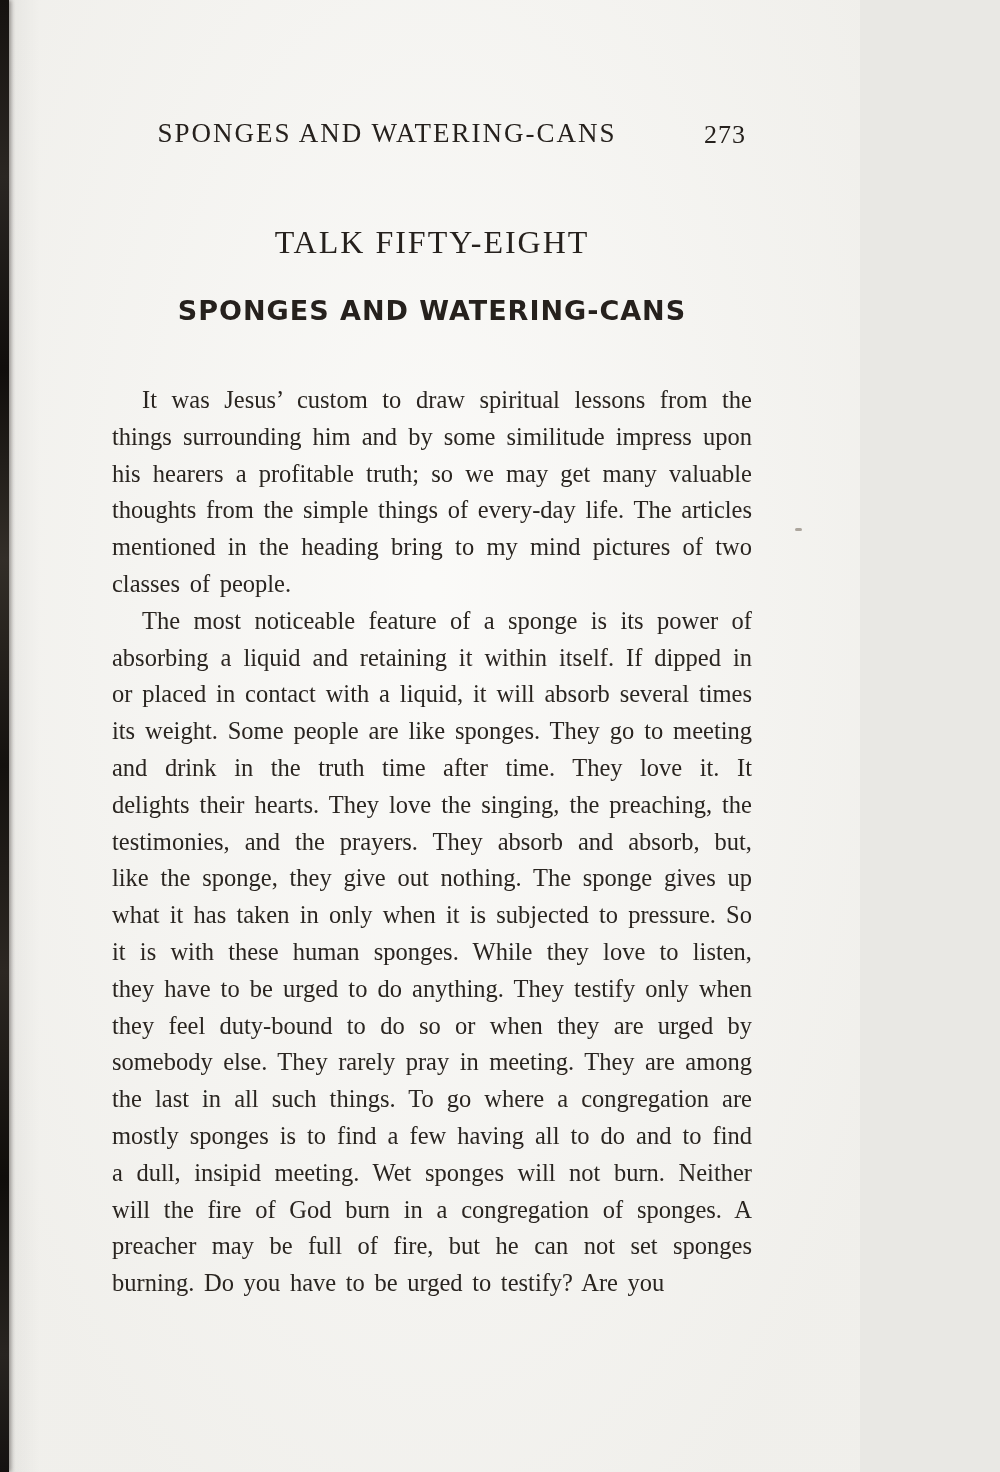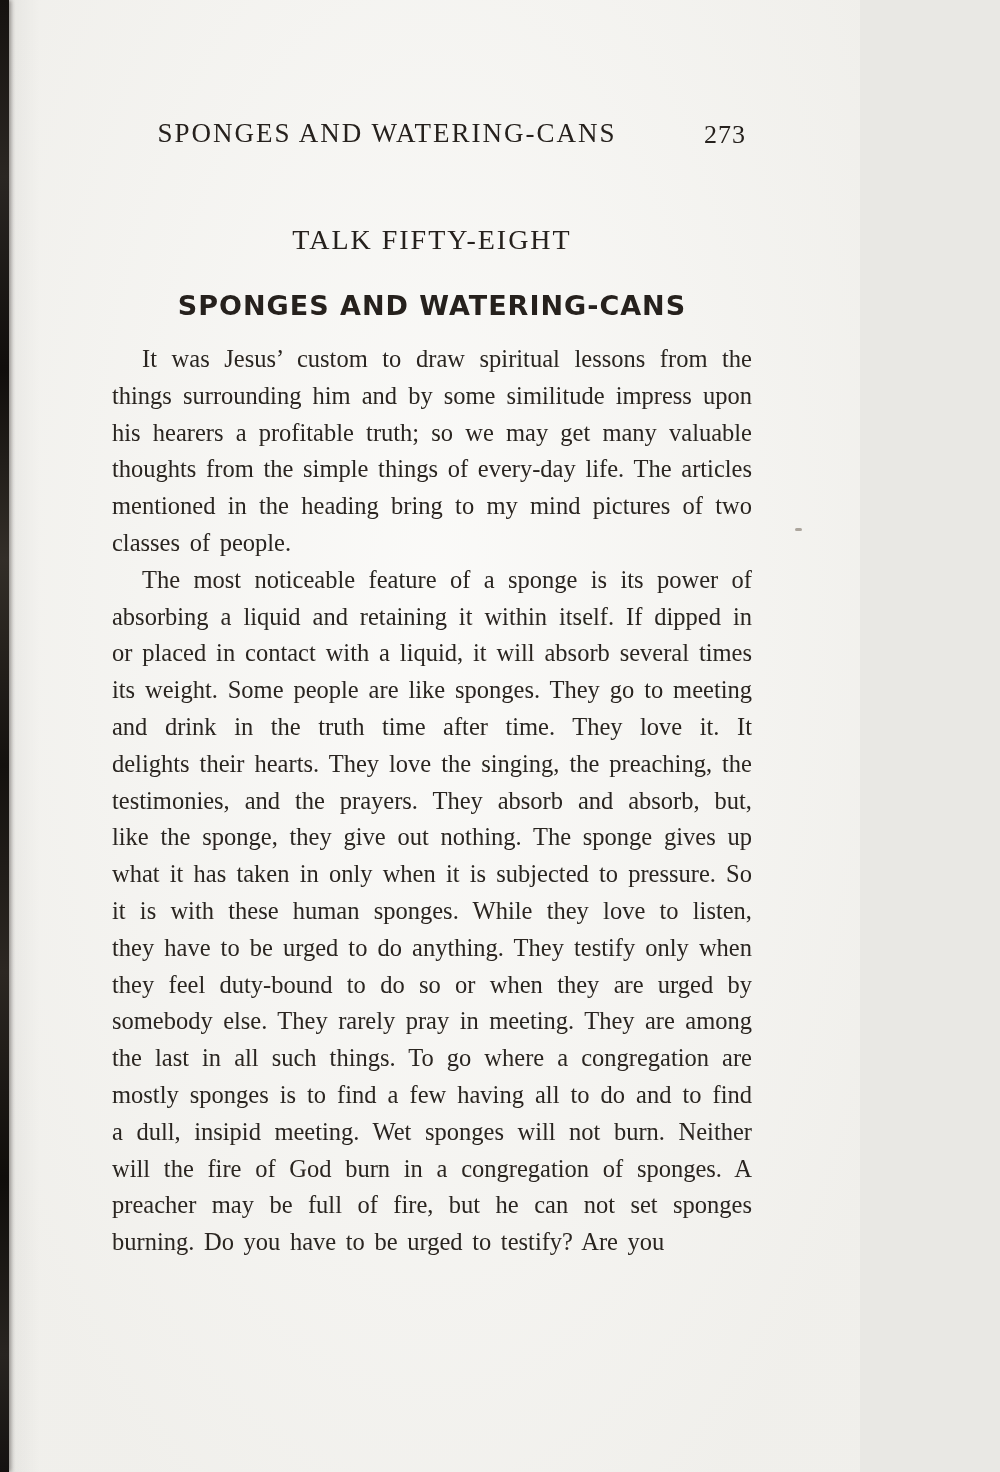--- a/index.html
+++ b/index.html
@@ -62,33 +62,33 @@
     position: absolute;
     right: 6px;
     top: 2px;
     font-size: 26px;
     letter-spacing: 1px;
     text-align: right;
   }
   .talk-number {
     margin-top: 72px;
     text-align: center;
-    font-size: 28px;
+    font-size: 32px;
     letter-spacing: 2px;
   }
   .chapter-title {
     margin-top: 34px;
     text-align: center;
     font-family: "DejaVu Sans", "Liberation Sans", sans-serif;
     font-weight: 700;
     font-size: 27px;
     letter-spacing: 1px;
   }
   .body-text {
-    margin-top: 20px;
+    margin-top: 56px;
   }
   .body-text p {
     margin: 0;
     text-indent: 30px;
     text-align: justify;
     font-size: 24.5px;
     line-height: 36.8px;
     word-spacing: 3.5px;
     color: #2a2520;
   }

